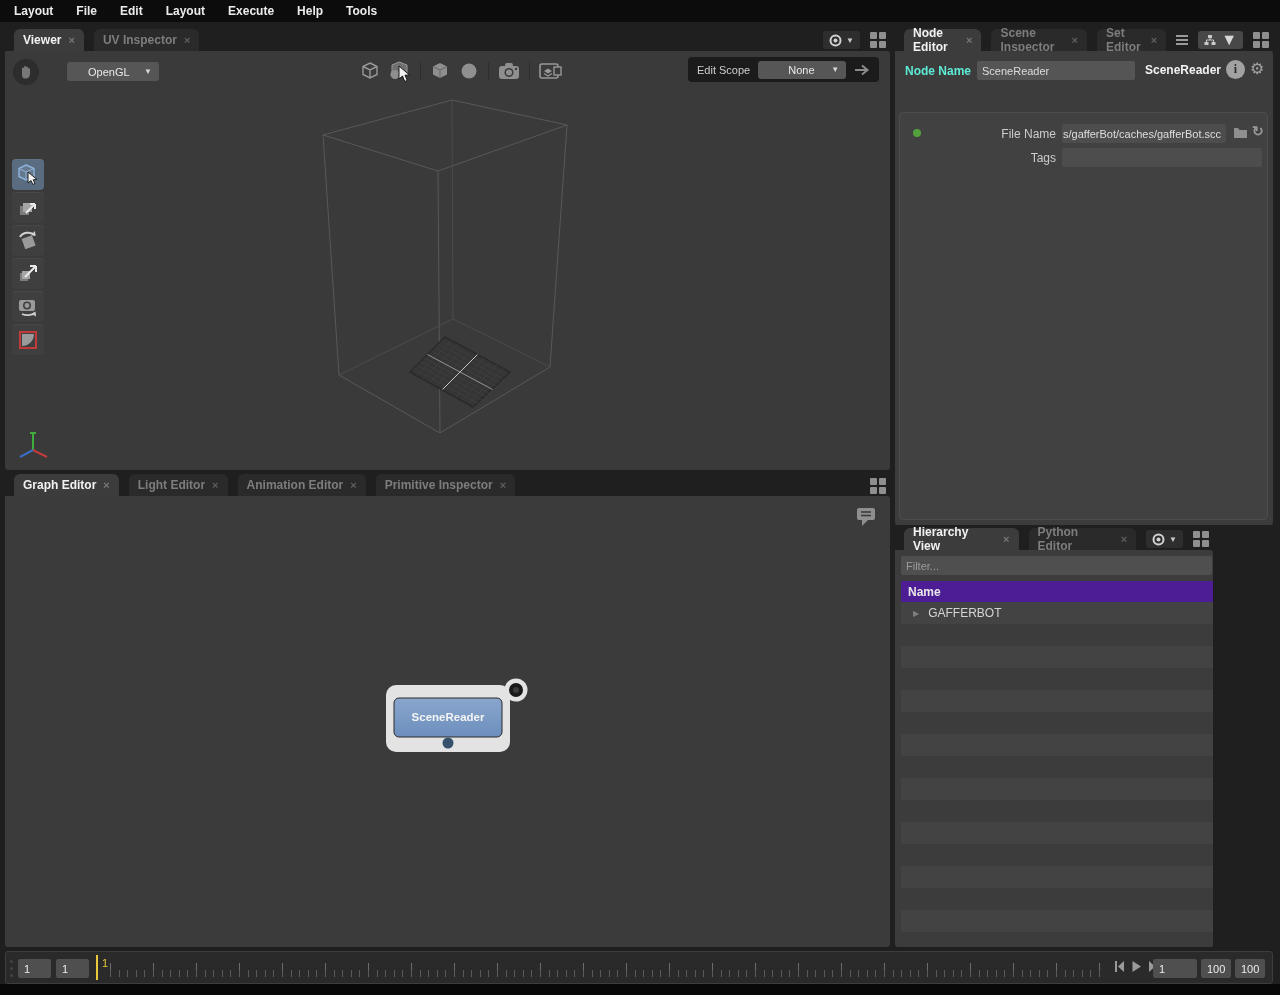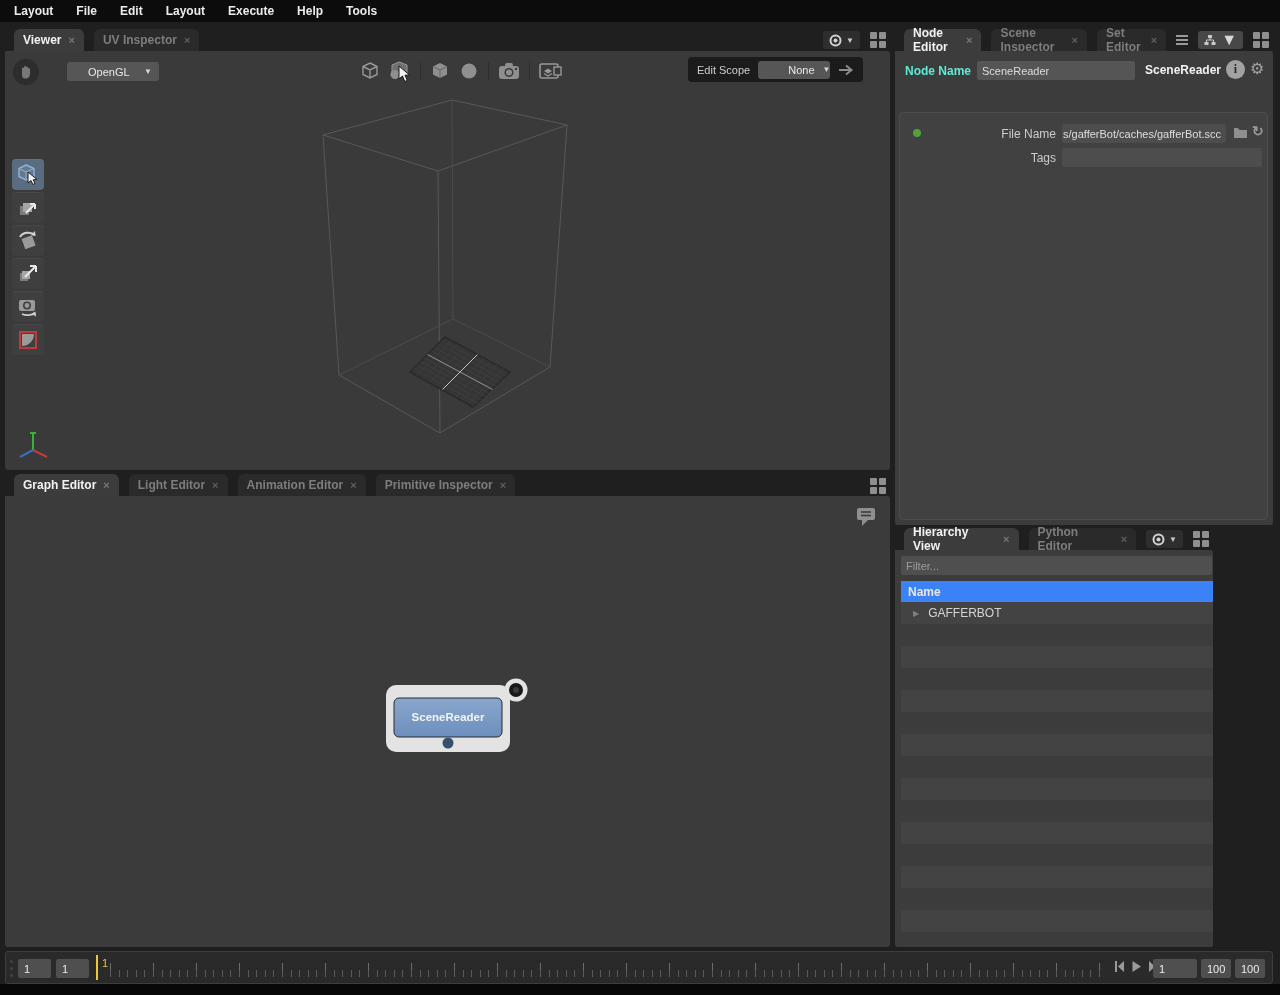--- a/index.html
+++ b/index.html
@@ -59,21 +59,21 @@
   }
   .select-box .dd { font-size:8px; color:#d6d6d6; margin-left:8px; }
   #gl-select { left:62px; top:11px; width:92px;padding-left:21px; }
   .vtoolbar { position:absolute; left:355px; top:9px; height:22px; display:flex; align-items:center; gap:9px; }
   .vtoolbar .sep { width:1px; height:18px; background:#2e2e2e; }
   .editscope {
     position:absolute; left:683px; top:6px; height:25px; background:#1b1b1b; border-radius:4px;
     display:flex; align-items:center; gap:8px; padding:0 9px;
   }
   .editscope .label { font-size:11px; color:#cfcfcf; }
-  .editscope .select-box { position:static; width:72px; height:18px;padding-left:30px; }
+  .editscope .select-box { position:static; width:88px; height:18px;padding-left:30px; }
   .tools-col { position:absolute; left:7px; top:108px; display:flex; flex-direction:column; gap:2px; }
   .tool-btn {
     width:32px; height:31px; background:#3f3f3f; border-radius:4px;
     display:flex; align-items:center; justify-content:center;
     box-shadow:inset 0 1px 0 rgba(255,255,255,.05);
   }
   .tool-btn.selected { background:#5a6c80; }
   #axis-gizmo { position:absolute; left:8px; bottom:6px; }
   #scene-svg { position:absolute; left:0; top:0; }
   #mouse-cursor { position:absolute; left:393px; top:14px; z-index:9; }
@@ -122,21 +122,21 @@
   
   #hierarchy-panel { left:895px; top:528px; width:318px; height:419px; }
   #hierarchy-panel .pbody { height:397px; }
   #filter-field { position:absolute; left:6px; top:6px; width:311px; background:#4f4f4f; }
   #filter-field .ph { color:#9b9b9b; }
   #sets-btn { position:absolute; left:323px; top:6px; width:48px; height:19px; background:#701a75;
     border-radius:3px; display:flex; align-items:center; justify-content:center; gap:16px;
     font-size:11px; font-weight:bold; color:#dcdcdc; }
   #sets-btn .dd { font-size:8px; color:#cdcdcd; }
   .hv-table { position:absolute; left:6px; top:31px; width:366px; bottom:0; }
-  .hv-header { height:21px; background:#3b82f6; display:flex; align-items:center;
+  .hv-header { height:21px; background:#4c1d95; display:flex; align-items:center;
     font-size:12px; font-weight:bold; color:#e8e8e8; padding-left:7px; }
   .hv-rows .row { height:22px; display:flex; align-items:center; font-size:12px; color:#d4d4d4; }
   .hv-rows .row:nth-child(odd) { background:#434343; }
   .hv-rows .row:nth-child(even) { background:#3c3c3c; }
   .hv-rows .row .exp { font-size:8px; color:#7f7f7f; margin:0 9px 0 12px; }
   .col-div { position:absolute; top:0; bottom:0; width:1px; background:#4a4a4a; }
   .hv-hicons { position:absolute; top:2px; display:flex; }
 
   
   #timeline { left:5px; top:951px; width:1268px; height:33px; background:#2a2a2a;

